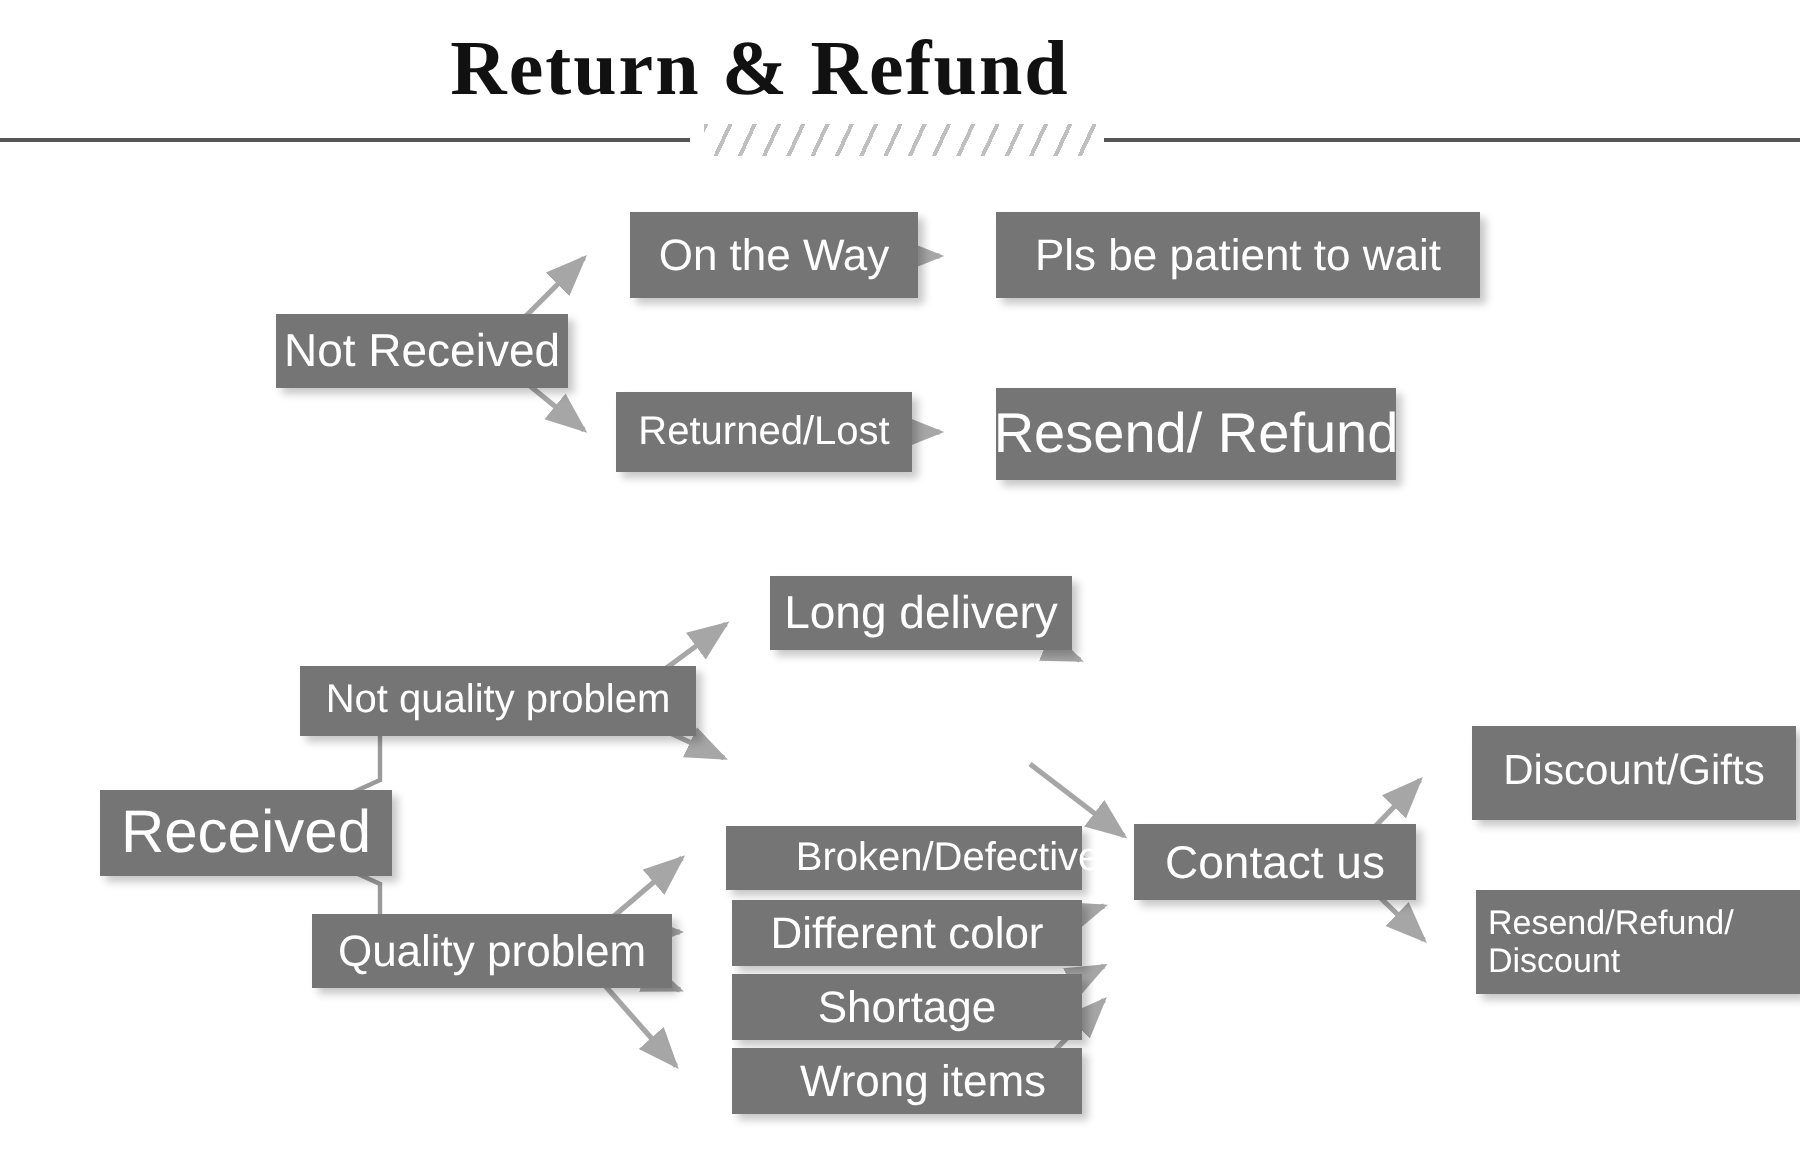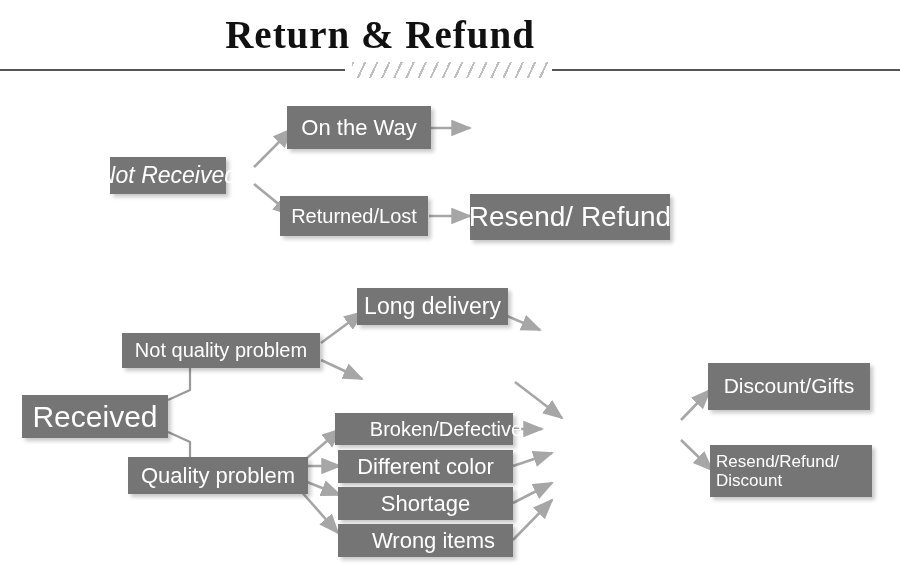--- a/index.html
+++ b/index.html
@@ -79,20 +79,21 @@
     background: #757575;
     color: #ffffff;
     display: flex;
     align-items: center;
     justify-content: center;
     line-height: 1.05;
     box-shadow: 3px 3px 4px rgba(0,0,0,0.22);
     white-space: pre;
     overflow: visible;
     font-weight: 400;
+    margin-left: 28px;
   }
   .node.left-align { justify-content: flex-start; padding-left: 6px; }
   .node.multiline { white-space: pre-line; line-height: 1.12; }
 </style>
 </head>
 <body>
 
 <div id="page">
 
   <div id="title">Return &amp; Refund</div>
@@ -138,24 +139,25 @@
         <path d="M681,420 L710,390"></path>
         <path d="M681,440 L712,470"></path>
       </g>
       <g stroke="#9a9a9a" stroke-width="2.2" fill="none">
 
         <path d="M168,400 L190,390 L190,367"></path>
         <path d="M168,432 L190,442 L190,457"></path>
       </g>
     </svg>
 
-    <div class="node" style="left:110px; top:157px; width:116px; height:37px; font-size:23px;font-style:italic;">Not Received</div>
+    <div class="node" style="left:110px; top:157px; width:146px; height:37px; font-size:23px;">Not Received</div>
 
     <div class="node" style="left:287px; top:106px; width:144px; height:43px; font-size:22px;">On the Way</div>
 
+    <div class="node" style="left:470px; top:106px; width:242px; height:43px; font-size:22px;">Pls be patient to wait</div>
 
     <div class="node" style="left:280px; top:196px; width:148px; height:40px; font-size:20px;">Returned/Lost</div>
 
     <div class="node" style="left:470px; top:194px; width:200px; height:46px; font-size:28px;">Resend/ Refund</div>
 
     <div class="node" style="left:22px; top:395px; width:146px; height:43px; font-size:30px;">Received</div>
 
     <div class="node" style="left:122px; top:333px; width:198px; height:35px; font-size:20px;">Not quality problem</div>
 
     <div class="node" style="left:128px; top:457px; width:180px; height:37px; font-size:22px;">Quality problem</div>
@@ -164,20 +166,21 @@
 
 
     <div class="node" style="left:335px; top:413px; width:178px; height:32px; font-size:20px;padding-left:44px;">Broken/Defective</div>
 
     <div class="node" style="left:338px; top:450px; width:175px; height:33px; font-size:22px;">Different color</div>
 
     <div class="node" style="left:338px; top:487px; width:175px; height:33px; font-size:22px;">Shortage</div>
 
     <div class="node" style="left:338px; top:524px; width:175px; height:33px; font-size:22px;padding-left:16px;">Wrong items</div>
 
+    <div class="node" style="left:539px; top:412px; width:141px; height:38px; font-size:23px;">Contact us</div>
 
     <div class="node" style="left:708px; top:363px; width:162px; height:47px; font-size:21px;">Discount/Gifts</div>
 
     <div class="node multiline left-align" style="left:710px; top:445px; width:162px; height:52px; font-size:17px; flex-direction:column; align-items:flex-start; justify-content:center;">Resend/Refund/
 Discount</div>
 
   </div>
 </div>
 
 </body></html>

